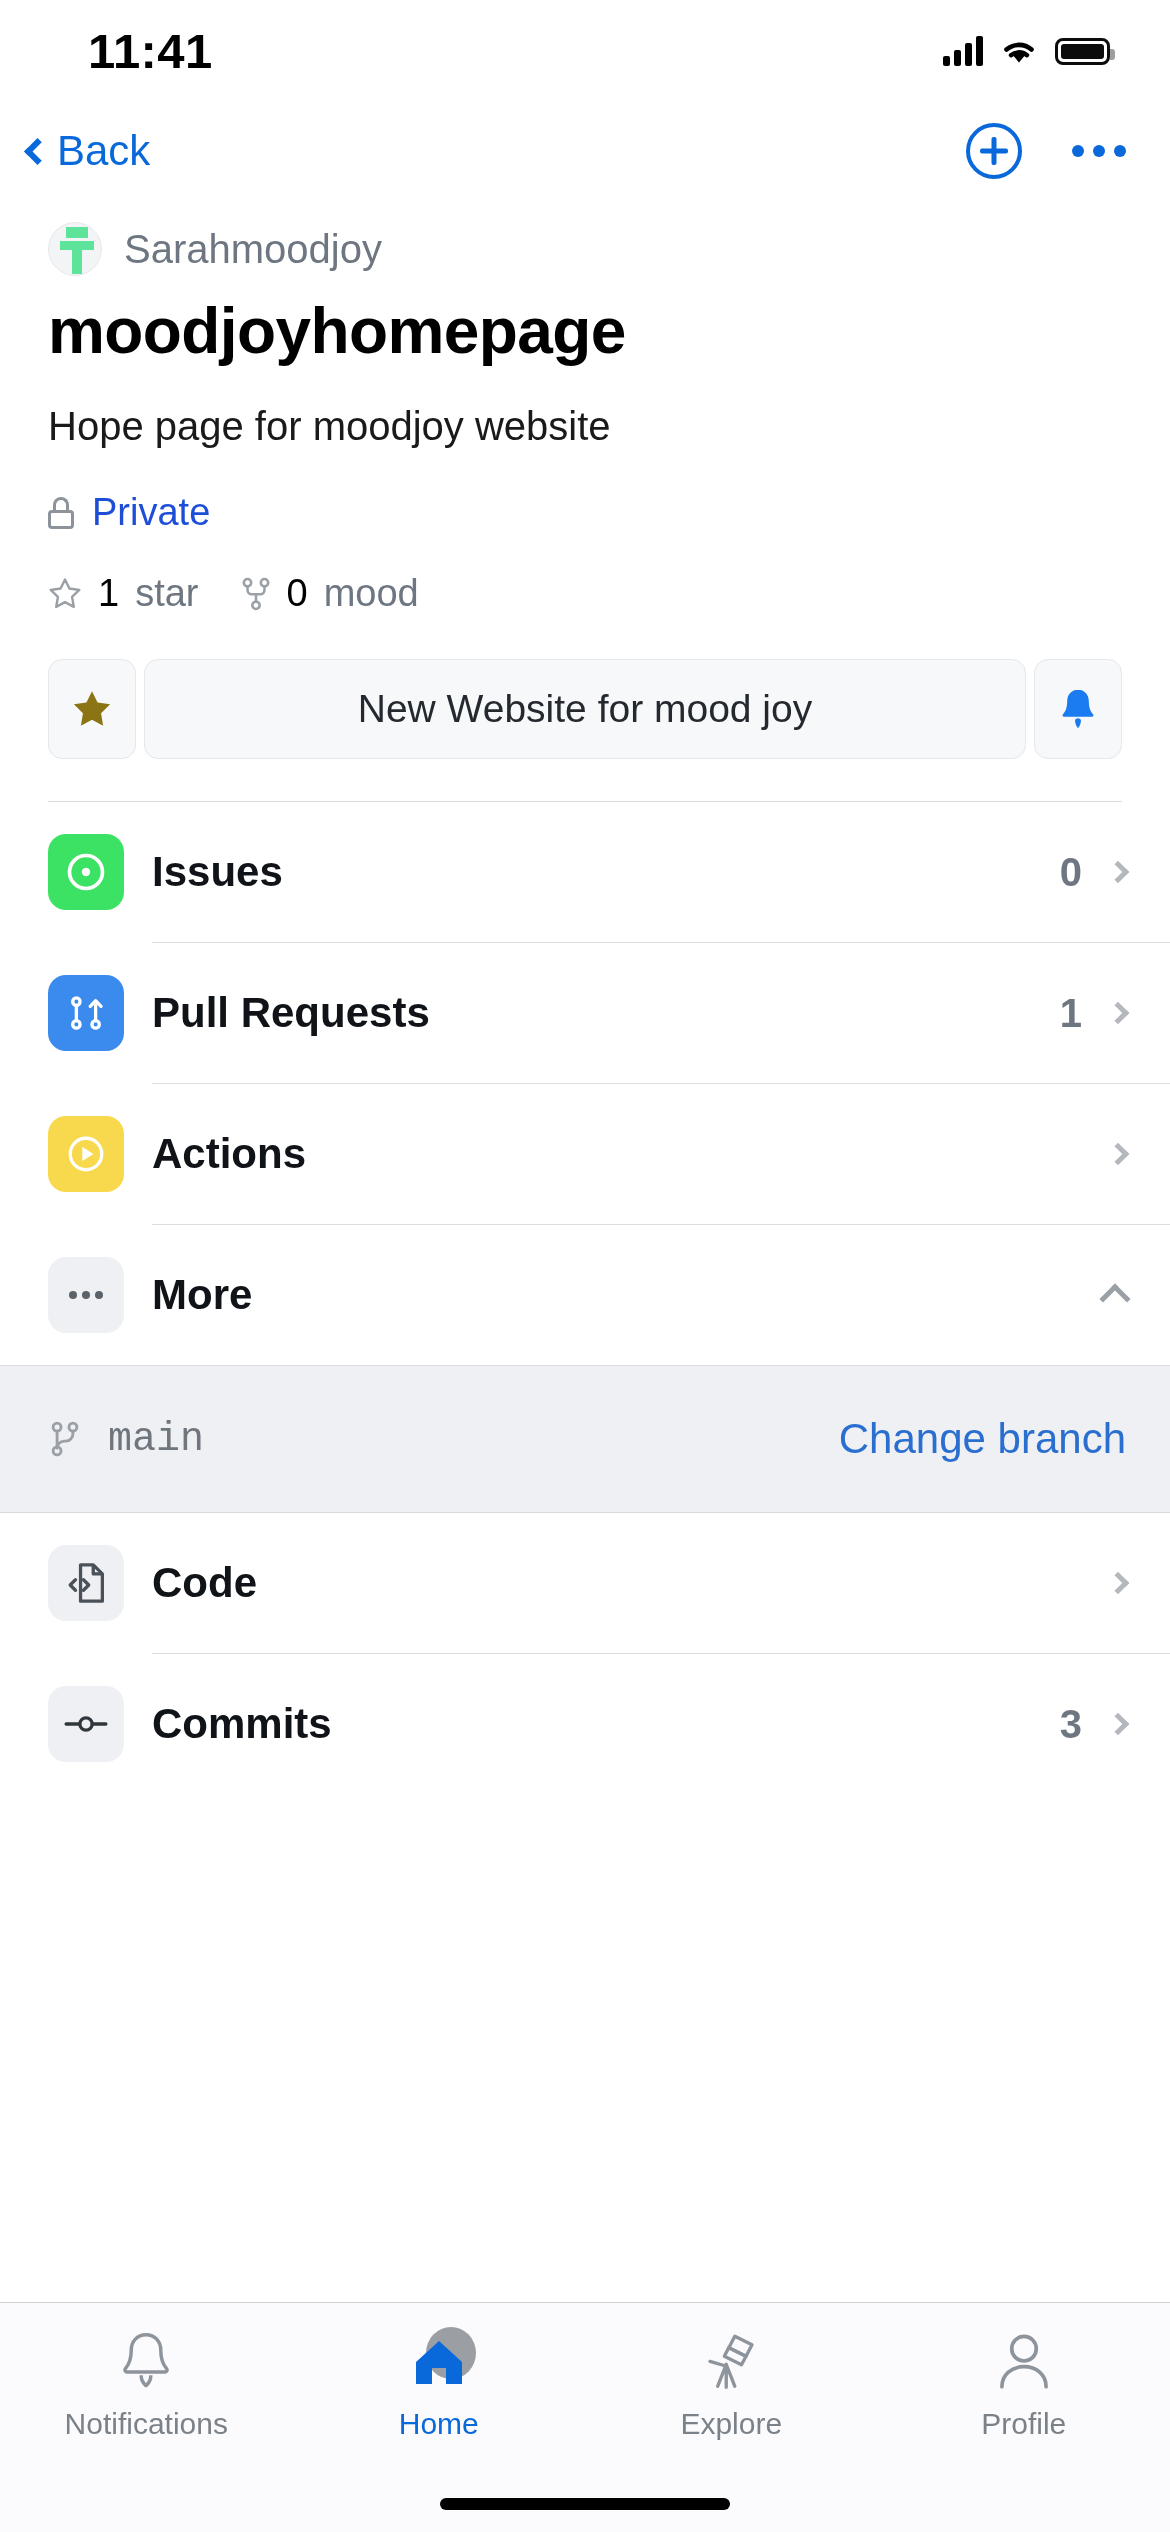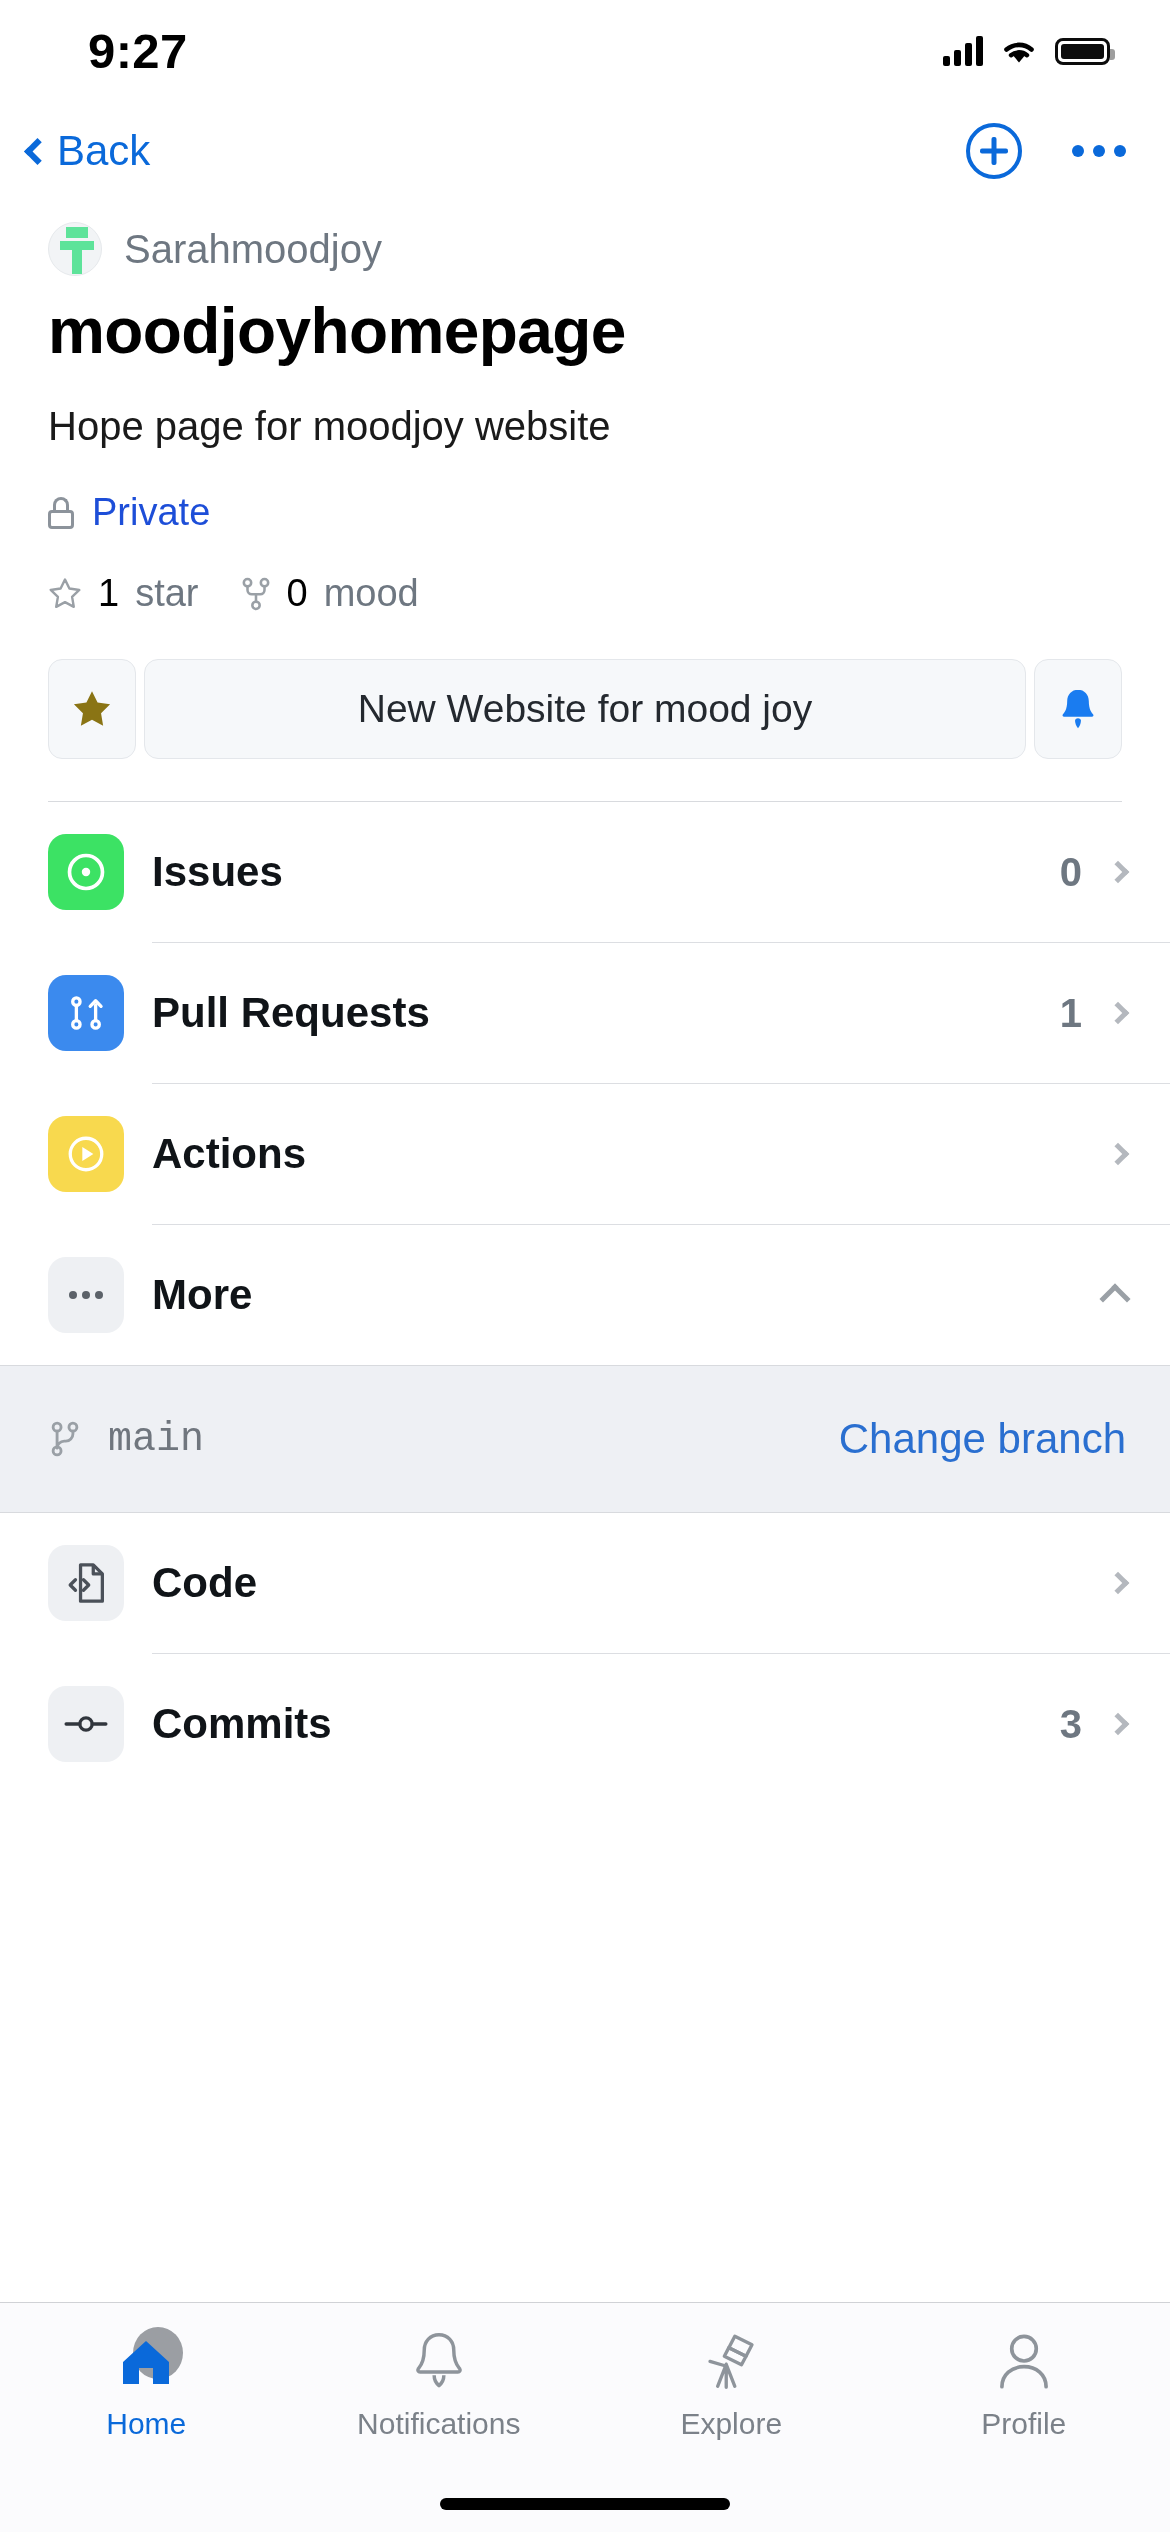--- a/index.html
+++ b/index.html
@@ -166,21 +166,21 @@
     position:absolute; left:50%; transform:translateX(-50%); bottom:22px;
     width:290px; height:12px; background:#000; border-radius:6px;
   }
 </style>
 </head>
 <body>
 
 <div class="phone">
 
   <div class="statusbar">
-    <div class="sb-time">9:27</div>
+    <div class="sb-time">11:41</div>
     <div class="sb-right">
       <div class="bars">
           <i></i>
           <i></i>
           <i></i>
           <i></i>
         </div>
       <svg width="38" height="28" viewBox="0 0 38 28">
         <path d="M19 25.5 L13.2 18.6 a9 9 0 0 1 11.6 0 Z" fill="#000"></path>
         <path d="M6.5 12.6 a19 19 0 0 1 25 0" stroke="#000" stroke-width="4.6" fill="none" stroke-linecap="round"></path>
@@ -371,38 +371,38 @@
         </svg>
       </div>
       <div class="row-label">Commits</div>
       <div class="row-count">3</div>
       <span class="chev-r"></span>
     </div>
   </div>
 
   <div class="tabbar">
 
+    <div class="tab">
+      <div class="tab-ic">
+        <svg width="52" height="60" viewBox="0 0 22 26">
+          <path d="M11 1.6 c-3.8 0-6.4 2.9-6.4 6.7 0 5.3-1.8 7-2.6 8.1 -.4.6 0 1.4 .8 1.4 h16.4 c.8 0 1.2-.8 .8-1.4 -.8-1.1-2.6-2.8-2.6-8.1 0-3.8-2.6-6.7-6.4-6.7 Z" fill="none" stroke="#8e949b" stroke-width="1.5"></path>
+          <path d="M8.9 19.2 c0 1.6 .9 3.5 2.1 4.5 1.2-1 2.1-2.9 2.1-4.5" fill="none" stroke="#8e949b" stroke-width="1.5" stroke-linejoin="round"></path>
+        </svg>
+      </div>
+      <span class="tlabel">Notifications</span>
+    </div>
+
     <div class="tab active">
       <div class="tab-ic">
         <span class="home-dot"></span>
         <svg class="home-ic" width="62" height="58" viewBox="0 0 62 58">
           <path d="M8 30 L31 9 L54 30 V52 H38 V36 H24 V52 H8 Z" fill="#0a69da"></path>
         </svg>
       </div>
       <span class="tlabel">Home</span>
-    </div>
-
-    <div class="tab">
-      <div class="tab-ic">
-        <svg width="52" height="60" viewBox="0 0 22 26">
-          <path d="M11 1.6 c-3.8 0-6.4 2.9-6.4 6.7 0 5.3-1.8 7-2.6 8.1 -.4.6 0 1.4 .8 1.4 h16.4 c.8 0 1.2-.8 .8-1.4 -.8-1.1-2.6-2.8-2.6-8.1 0-3.8-2.6-6.7-6.4-6.7 Z" fill="none" stroke="#8e949b" stroke-width="1.5"></path>
-          <path d="M8.9 19.2 c0 1.6 .9 3.5 2.1 4.5 1.2-1 2.1-2.9 2.1-4.5" fill="none" stroke="#8e949b" stroke-width="1.5" stroke-linejoin="round"></path>
-        </svg>
-      </div>
-      <span class="tlabel">Notifications</span>
     </div>
 
     <div class="tab">
       <div class="tab-ic">
         <svg width="62" height="62" viewBox="0 0 26 26">
           <path d="M14.6 2.6 L21.8 6.2 L19.3 11 L12.1 7.4 Z" fill="none" stroke="#8e949b" stroke-width="1.4" stroke-linejoin="round"></path>
           <path d="M12.1 7.4 L19.3 11 L17.4 14.6 L10.2 11 Z" fill="none" stroke="#8e949b" stroke-width="1.4" stroke-linejoin="round"></path>
           <path d="M4.2 13.2 L10.8 15.1" fill="none" stroke="#8e949b" stroke-width="1.4" stroke-linecap="round"></path>
           <path d="M11 14.4 L11 24 M11 14.4 L7.4 23.6 M11 14.4 L14.6 23.6" fill="none" stroke="#8e949b" stroke-width="1.4" stroke-linecap="round"></path>
         </svg>

